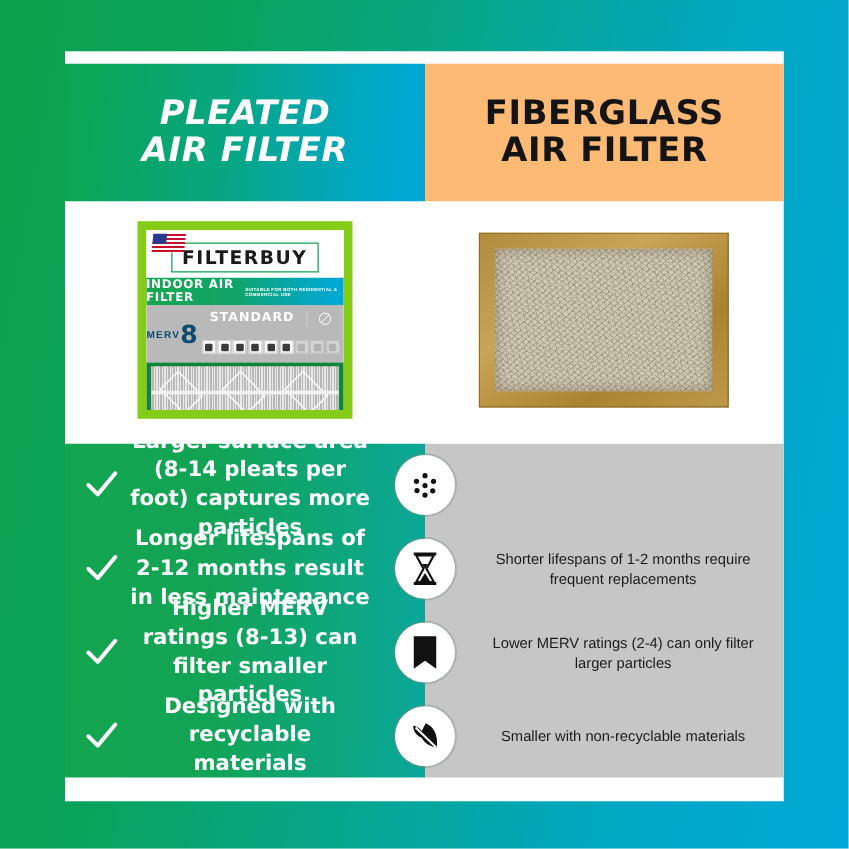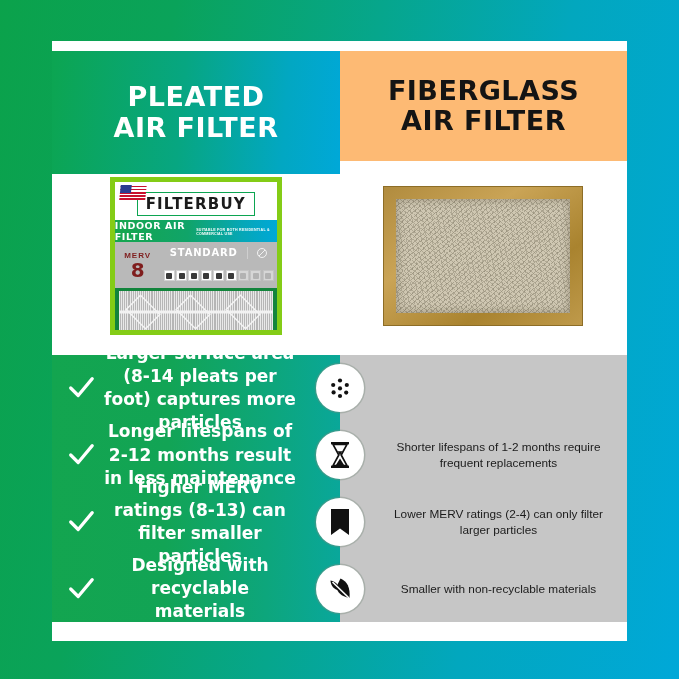--- a/index.html
+++ b/index.html
@@ -31,25 +31,26 @@
   #header {
     position: absolute;
     left: 0px;
     top: 10px;
     width: 575px;
     height: 110px;
     display: flex;
   }
   .hdr-left {
     width: 288px;
-    height: 123px;
+    height: 110px;
     background: linear-gradient(95deg, #0CA551 0%, #07A681 45%, #02A7C2 80%, #00A8D8 100%);
     display: flex;
     align-items: center;
     justify-content: center;
+    font-style: italic;
   }
   .hdr-right {
     width: 287px;
     height: 110px;
     background: #fdba74;
     display: flex;
     align-items: center;
     justify-content: center;
   }
   .hdr-title {
@@ -80,21 +81,21 @@
     align-items: center;
     justify-content: center;
   }
 
   
   .pleated {
     position: relative;
     width: 172px;
     height: 158px;
     background: #ffffff;
-    border: 5px solid #84cc16;
+    border: 7px solid #84cc16;
     overflow: hidden;
   }
   .pl-top {
     position: relative;
     height: 38px;
     background: #ffffff;
     display: flex;
     align-items: center;
     justify-content: center;
   }
@@ -148,24 +149,23 @@
   }
   .pl-mid {
     position: relative;
     height: 46px;
     background: #b9b9b9;
     display: flex;
   }
   .pl-merv {
     width: 48px;
     display: flex;
-    flex-direction: column;
-    align-items: center;
-    justify-content: center;
-    color: #7f1d1d;
+    align-items: center;
+    justify-content: center;
+    color: #0c4a6e;
   }
   .pl-merv-l { font-size: 8px; font-weight: bold; letter-spacing: 1px; }
   .pl-merv-n { font-family:"DejaVu Sans",sans-serif; font-size: 20px; font-weight: bold; line-height: 1; }
   .pl-midright { flex: 1; display: flex; flex-direction: column; }
   .pl-stdrow { height: 21px; display: flex; align-items: center; }
   .pl-std {
     flex: 1;
     text-align: center;
     font-family: "DejaVu Sans", sans-serif;
     font-weight: bold;

